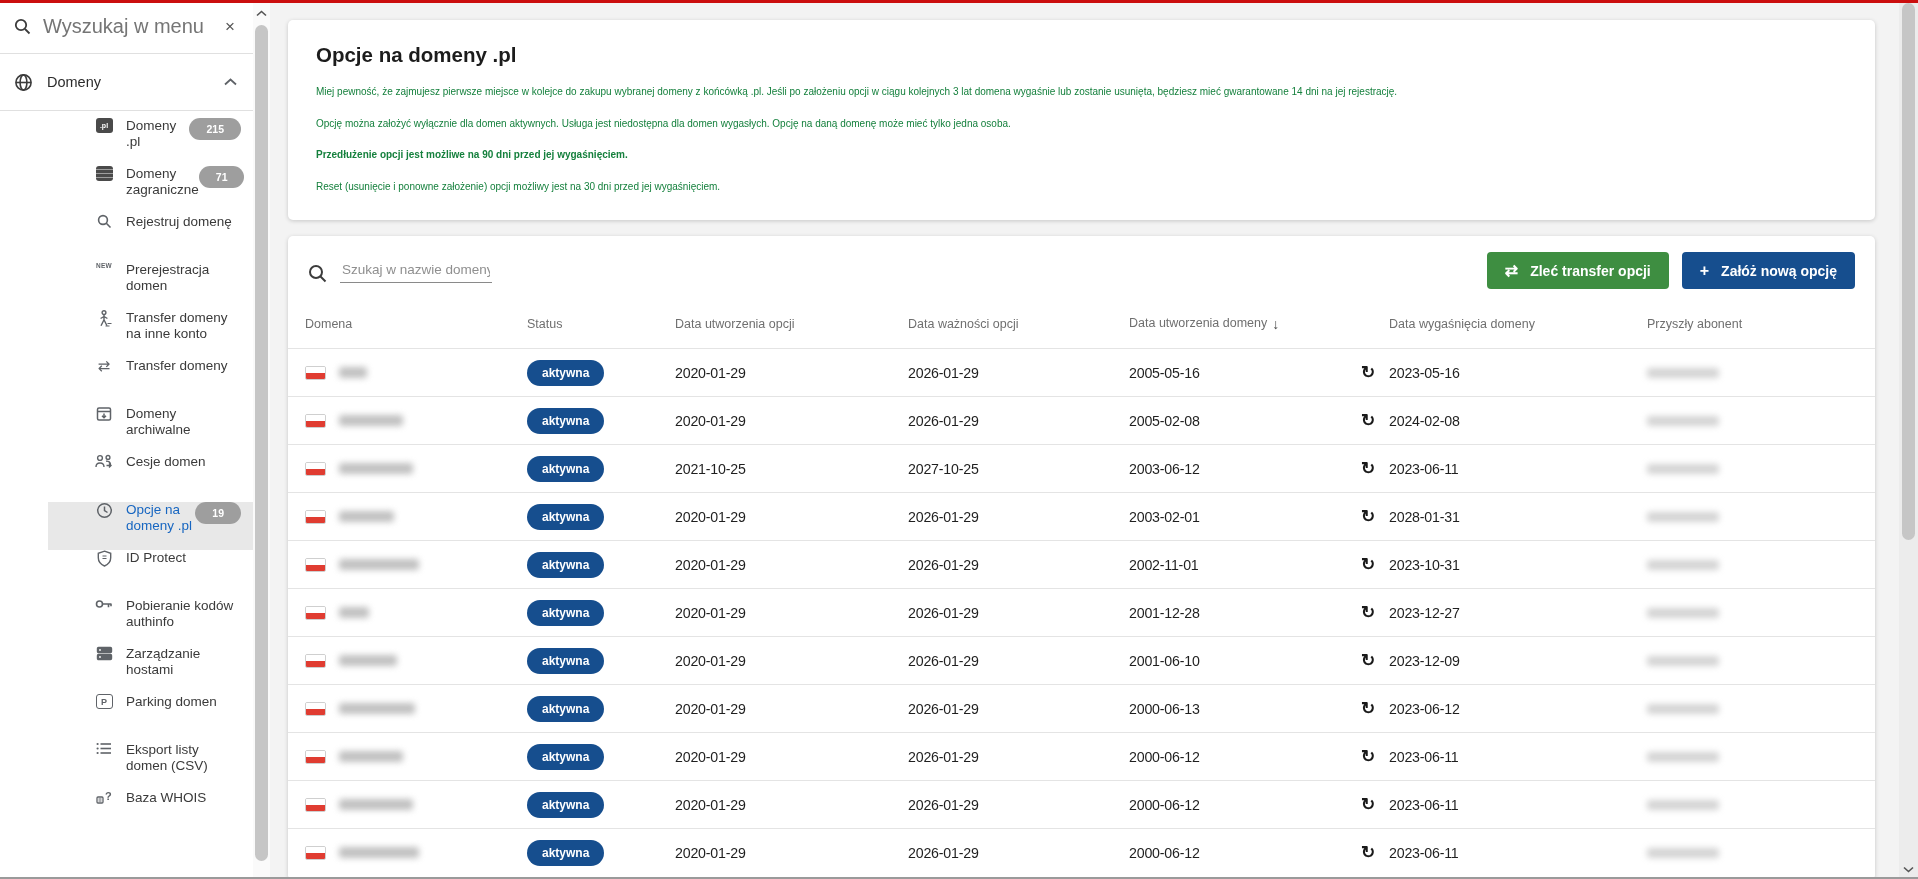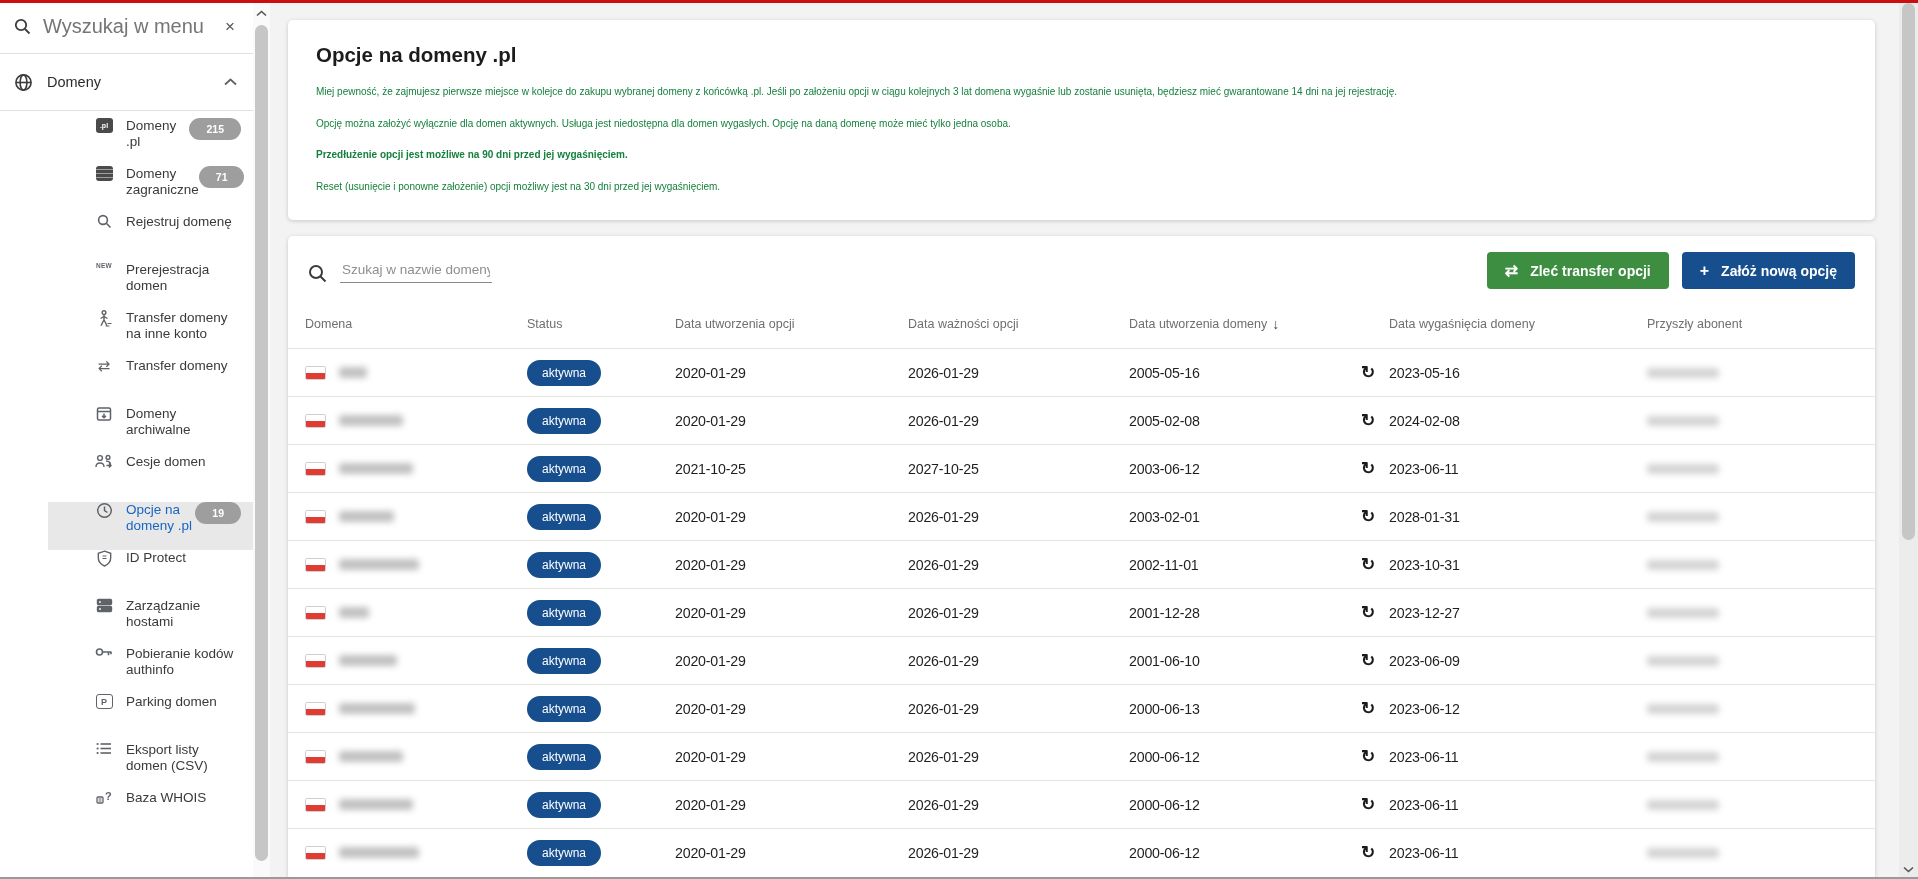--- a/index.html
+++ b/index.html
@@ -72,30 +72,30 @@
   .btn { display:inline-flex; align-items:center; gap:12px; height:37px; padding:0 18px; border:none; border-radius:4px;
          color:#fff; font-size:14px; font-weight:bold; font-family:"Liberation Sans", sans-serif; cursor:pointer; }
   .btn .bic { font-size:16px; font-weight:bold; line-height:1; }
   .btn-green { background:#3e8e41; margin-right:13px; }
   .btn-blue  { background:#164e8e; }
 
   .tbl { width:100%; }
   .hdr-row, .trow { display:grid; grid-template-columns:222px 148px 233px 221px 260px 258px 1fr; align-items:center;
                     padding:0 0 0 17px; }
   .hdr-row { height:49px; }
-  .hcell { font-size:12.5px; color:#6f6f6f; display:flex; align-items:center; gap:5px; }
+  .hcell { font-size:12.5px; color:#6f6f6f; display:flex; gap:5px; }
   .sort-ic { font-size:14px; color:#4a4a4a; }
   .trow { height:48px; border-top:1px solid #e4e4e4; background:#fff; }
   .cell { font-size:14.2px; color:#1f1f1f; letter-spacing:-.2px; }
   .c-domain { display:flex; align-items:center; gap:13px; }
   .flag { width:21px; height:14px; border:1px solid #cfcfcf; border-radius:2px; overflow:hidden; flex:0 0 21px; }
   .flag .t { height:50%; background:#fff; } .flag .b { height:50%; background:#e03c31; }
   .redacted { display:inline-block; height:11px; border-radius:3px; background:#8d8d8d; filter:blur(3px); opacity:.55; }
   .redacted.light { background:#a8a8a8; height:10px; opacity:.5; }
-  .pill { display:inline-block; background:#164e8e; color:#fff; font-size:12px; font-weight:normal;
+  .pill { display:inline-block; background:#164e8e; color:#fff; font-size:12px; font-weight:bold;
           padding:6px 15px; border-radius:14px; letter-spacing:0; }
   .c-expire { position:relative; display:flex; align-items:center; }
   .refresh-ic { position:absolute; left:-28px; font-size:17px; font-weight:bold; color:#1a1a1a; line-height:1; }
 
   svg.ic { display:block; }
 </style>
 </head>
 <body>
 
 <div class="topbar"></div>
@@ -209,37 +209,37 @@
         <span class="sb-ic">
           <svg class="ic" width="15" height="17" viewBox="0 0 15 17" fill="none" stroke="#5f6368" stroke-width="1.4">
             <path d="M7.5 1.2L13.7 3.3v4.5c0 4-2.5 6.6-6.2 8.2-3.7-1.6-6.2-4.2-6.2-8.2V3.3z"></path>
             <path d="M5.5 6h4M5.5 8.5h4" stroke-width="1.1"></path>
           </svg>
         </span>
         <span class="sb-label">ID Protect</span>
       </div>
       <div class="sb-item">
         <span class="sb-ic">
+          <svg class="ic" width="18" height="12" viewBox="0 0 18 12" fill="none" stroke="#5f6368" stroke-width="1.6">
+            <circle cx="4.5" cy="6" r="3"></circle>
+            <path d="M7.5 6h9M13.5 6v3.2M16 6v2.2"></path>
+          </svg>
+        </span>
+        <span class="sb-label">Pobieranie kodów authinfo</span>
+      </div>
+      <div class="sb-item">
+        <span class="sb-ic">
           <svg class="ic" width="17" height="15" viewBox="0 0 17 15" fill="none" stroke="#5f6368" stroke-width="1.4">
             <rect x="1.5" y="1.5" width="14" height="5" rx="1" fill="#5f6368"></rect>
             <rect x="1.5" y="8.5" width="14" height="5" rx="1" fill="#5f6368"></rect>
             <circle cx="4" cy="4" r=".9" fill="#fff" stroke="none"></circle>
             <circle cx="4" cy="11" r=".9" fill="#fff" stroke="none"></circle>
           </svg>
         </span>
         <span class="sb-label">Zarządzanie hostami</span>
-      </div>
-      <div class="sb-item">
-        <span class="sb-ic">
-          <svg class="ic" width="18" height="12" viewBox="0 0 18 12" fill="none" stroke="#5f6368" stroke-width="1.6">
-            <circle cx="4.5" cy="6" r="3"></circle>
-            <path d="M7.5 6h9M13.5 6v3.2M16 6v2.2"></path>
-          </svg>
-        </span>
-        <span class="sb-label">Pobieranie kodów authinfo</span>
       </div>
       <div class="sb-item">
         <span class="sb-ic">
           <span class="sq sq-out">P</span>
         </span>
         <span class="sb-label">Parking domen</span>
       </div>
       <div class="sb-item">
         <span class="sb-ic">
           <svg class="ic" width="16" height="13" viewBox="0 0 16 13" fill="none" stroke="#5f6368" stroke-width="1.6">
@@ -450,21 +450,21 @@
                 <div class="b"></div>
               </span>
               <span class="redacted" style="width:58px"></span>
             </div>
             <div class="cell"><span class="pill">aktywna</span></div>
             <div class="cell">2020-01-29</div>
             <div class="cell">2026-01-29</div>
             <div class="cell">2001-06-10</div>
             <div class="cell c-expire">
               <span class="refresh-ic">↻</span>
-              <span>2023-06-09</span>
+              <span>2023-12-09</span>
             </div>
             <div class="cell"><span class="redacted light" style="width:72px"></span></div>
           </div>
           <div class="trow">
             <div class="cell c-domain">
               <span class="flag">
                 <div class="t"></div>
                 <div class="b"></div>
               </span>
               <span class="redacted" style="width:76px"></span>

